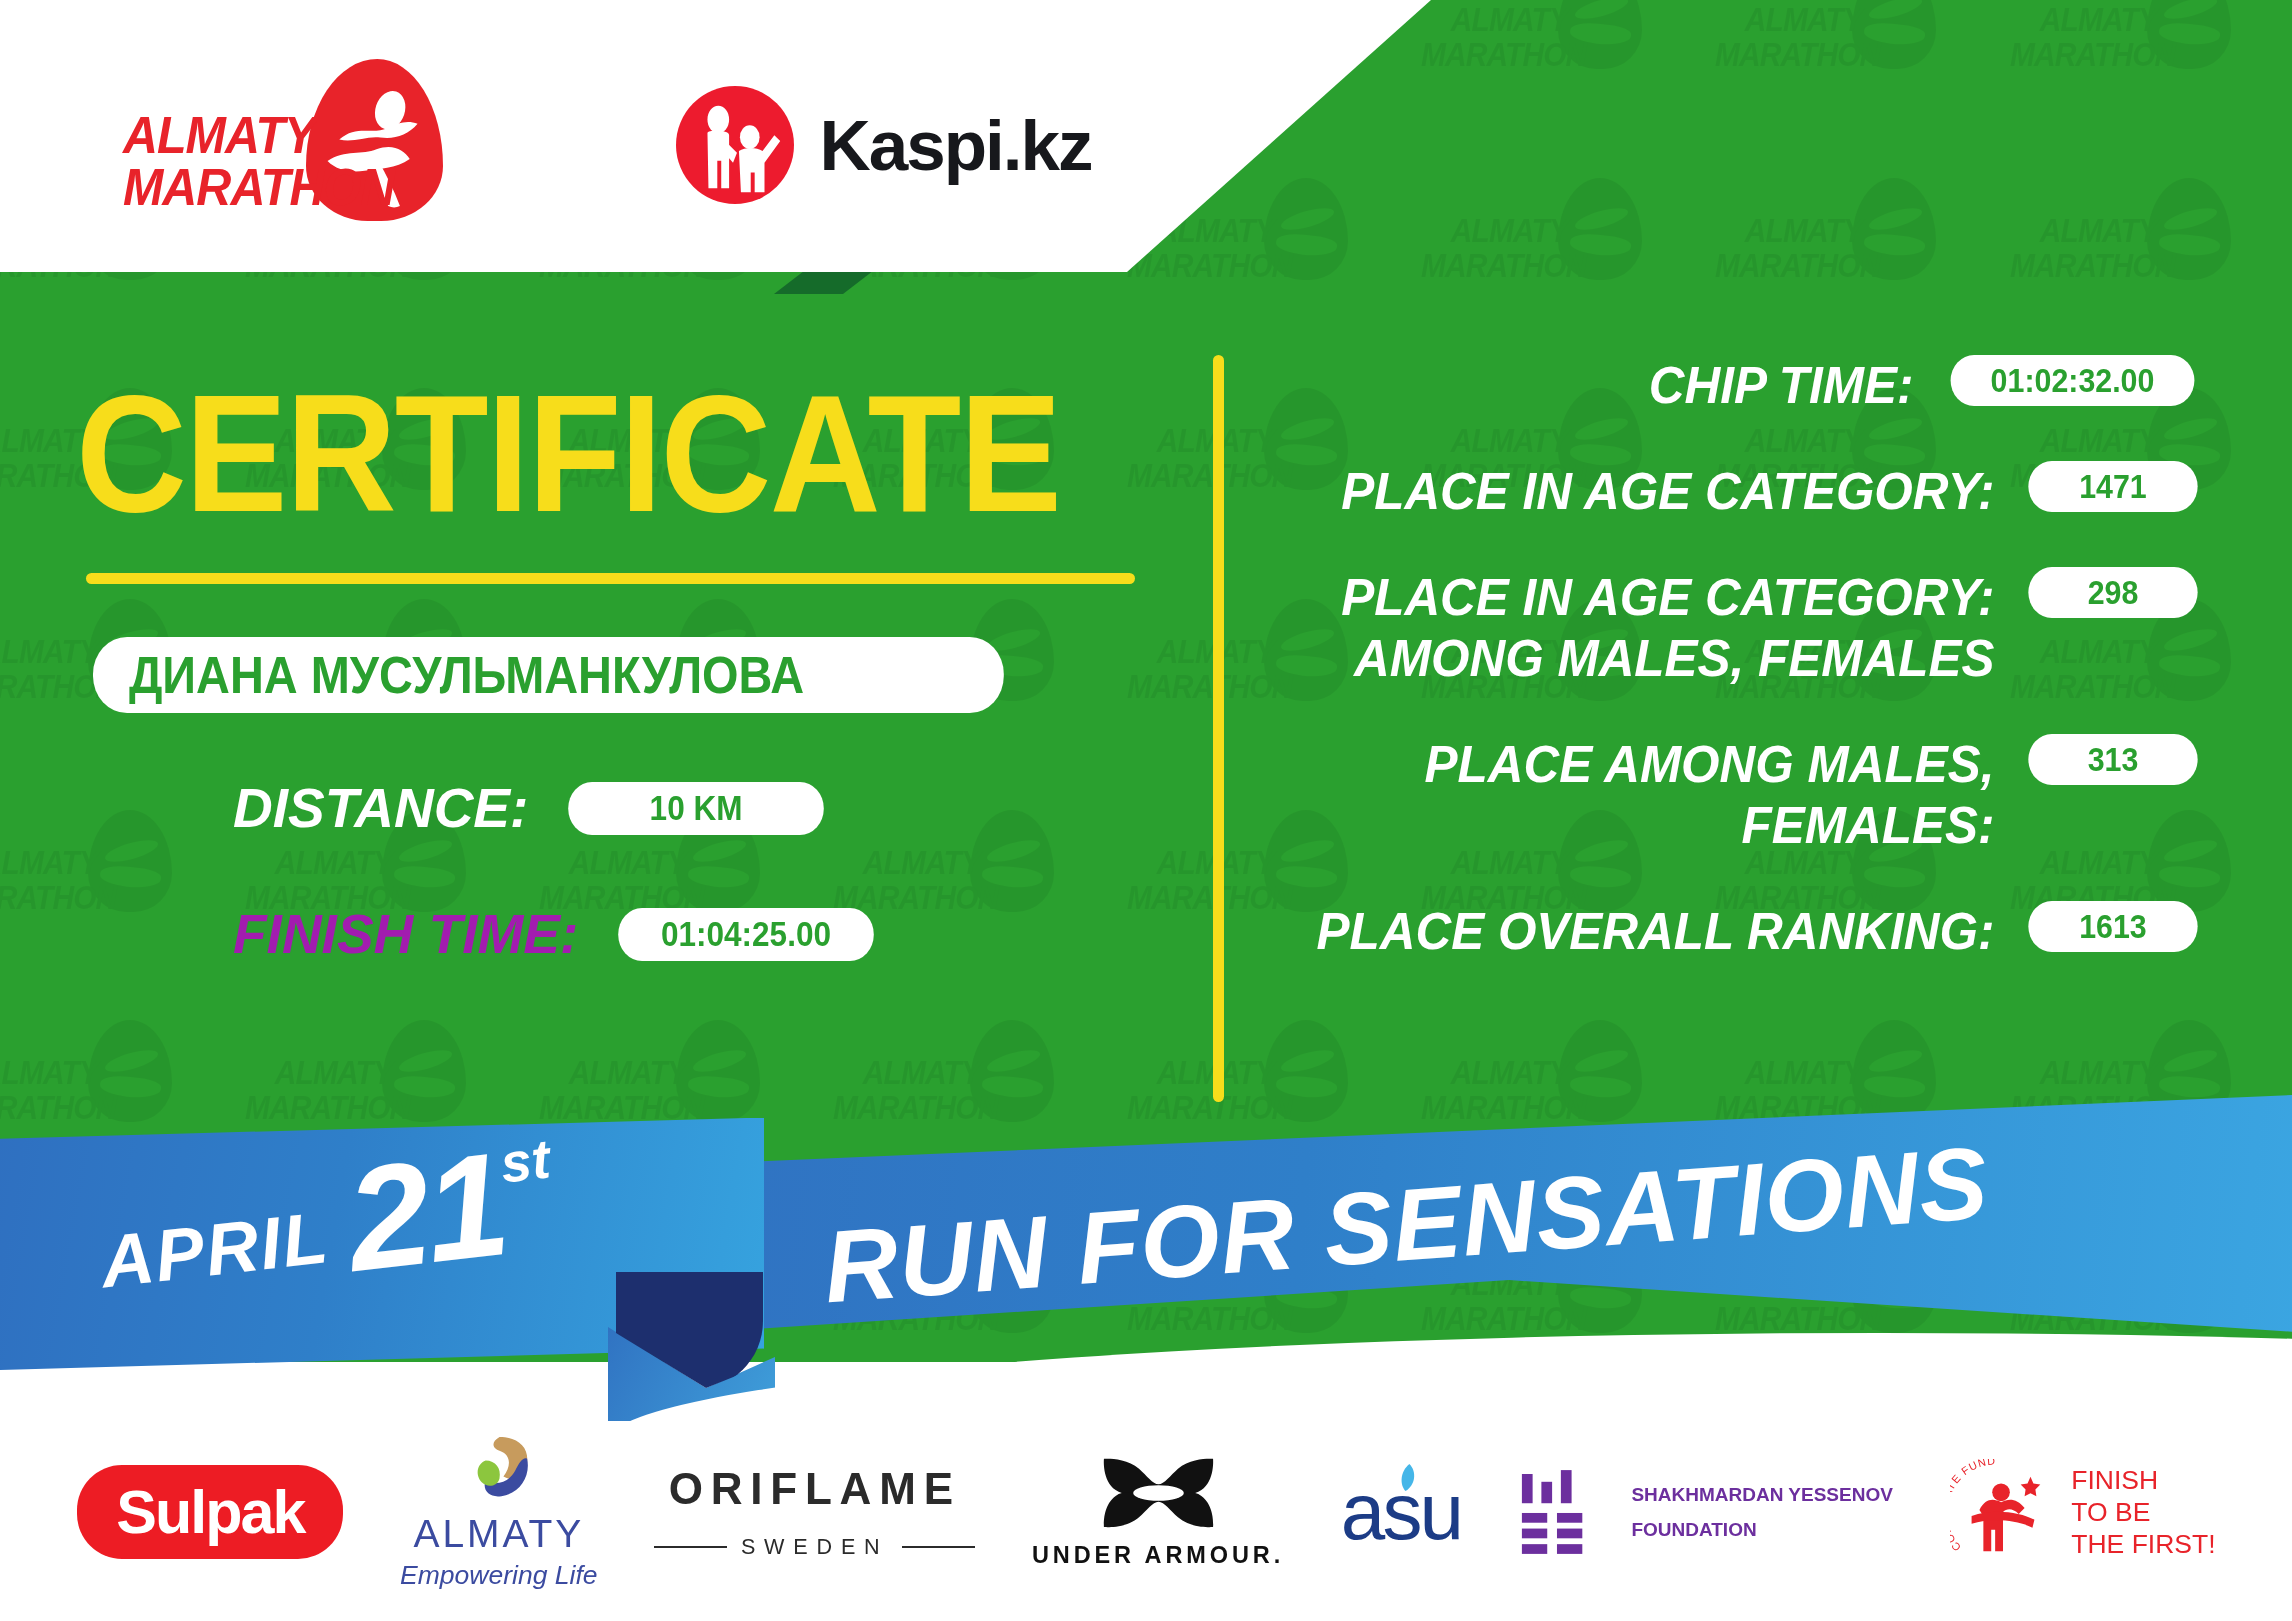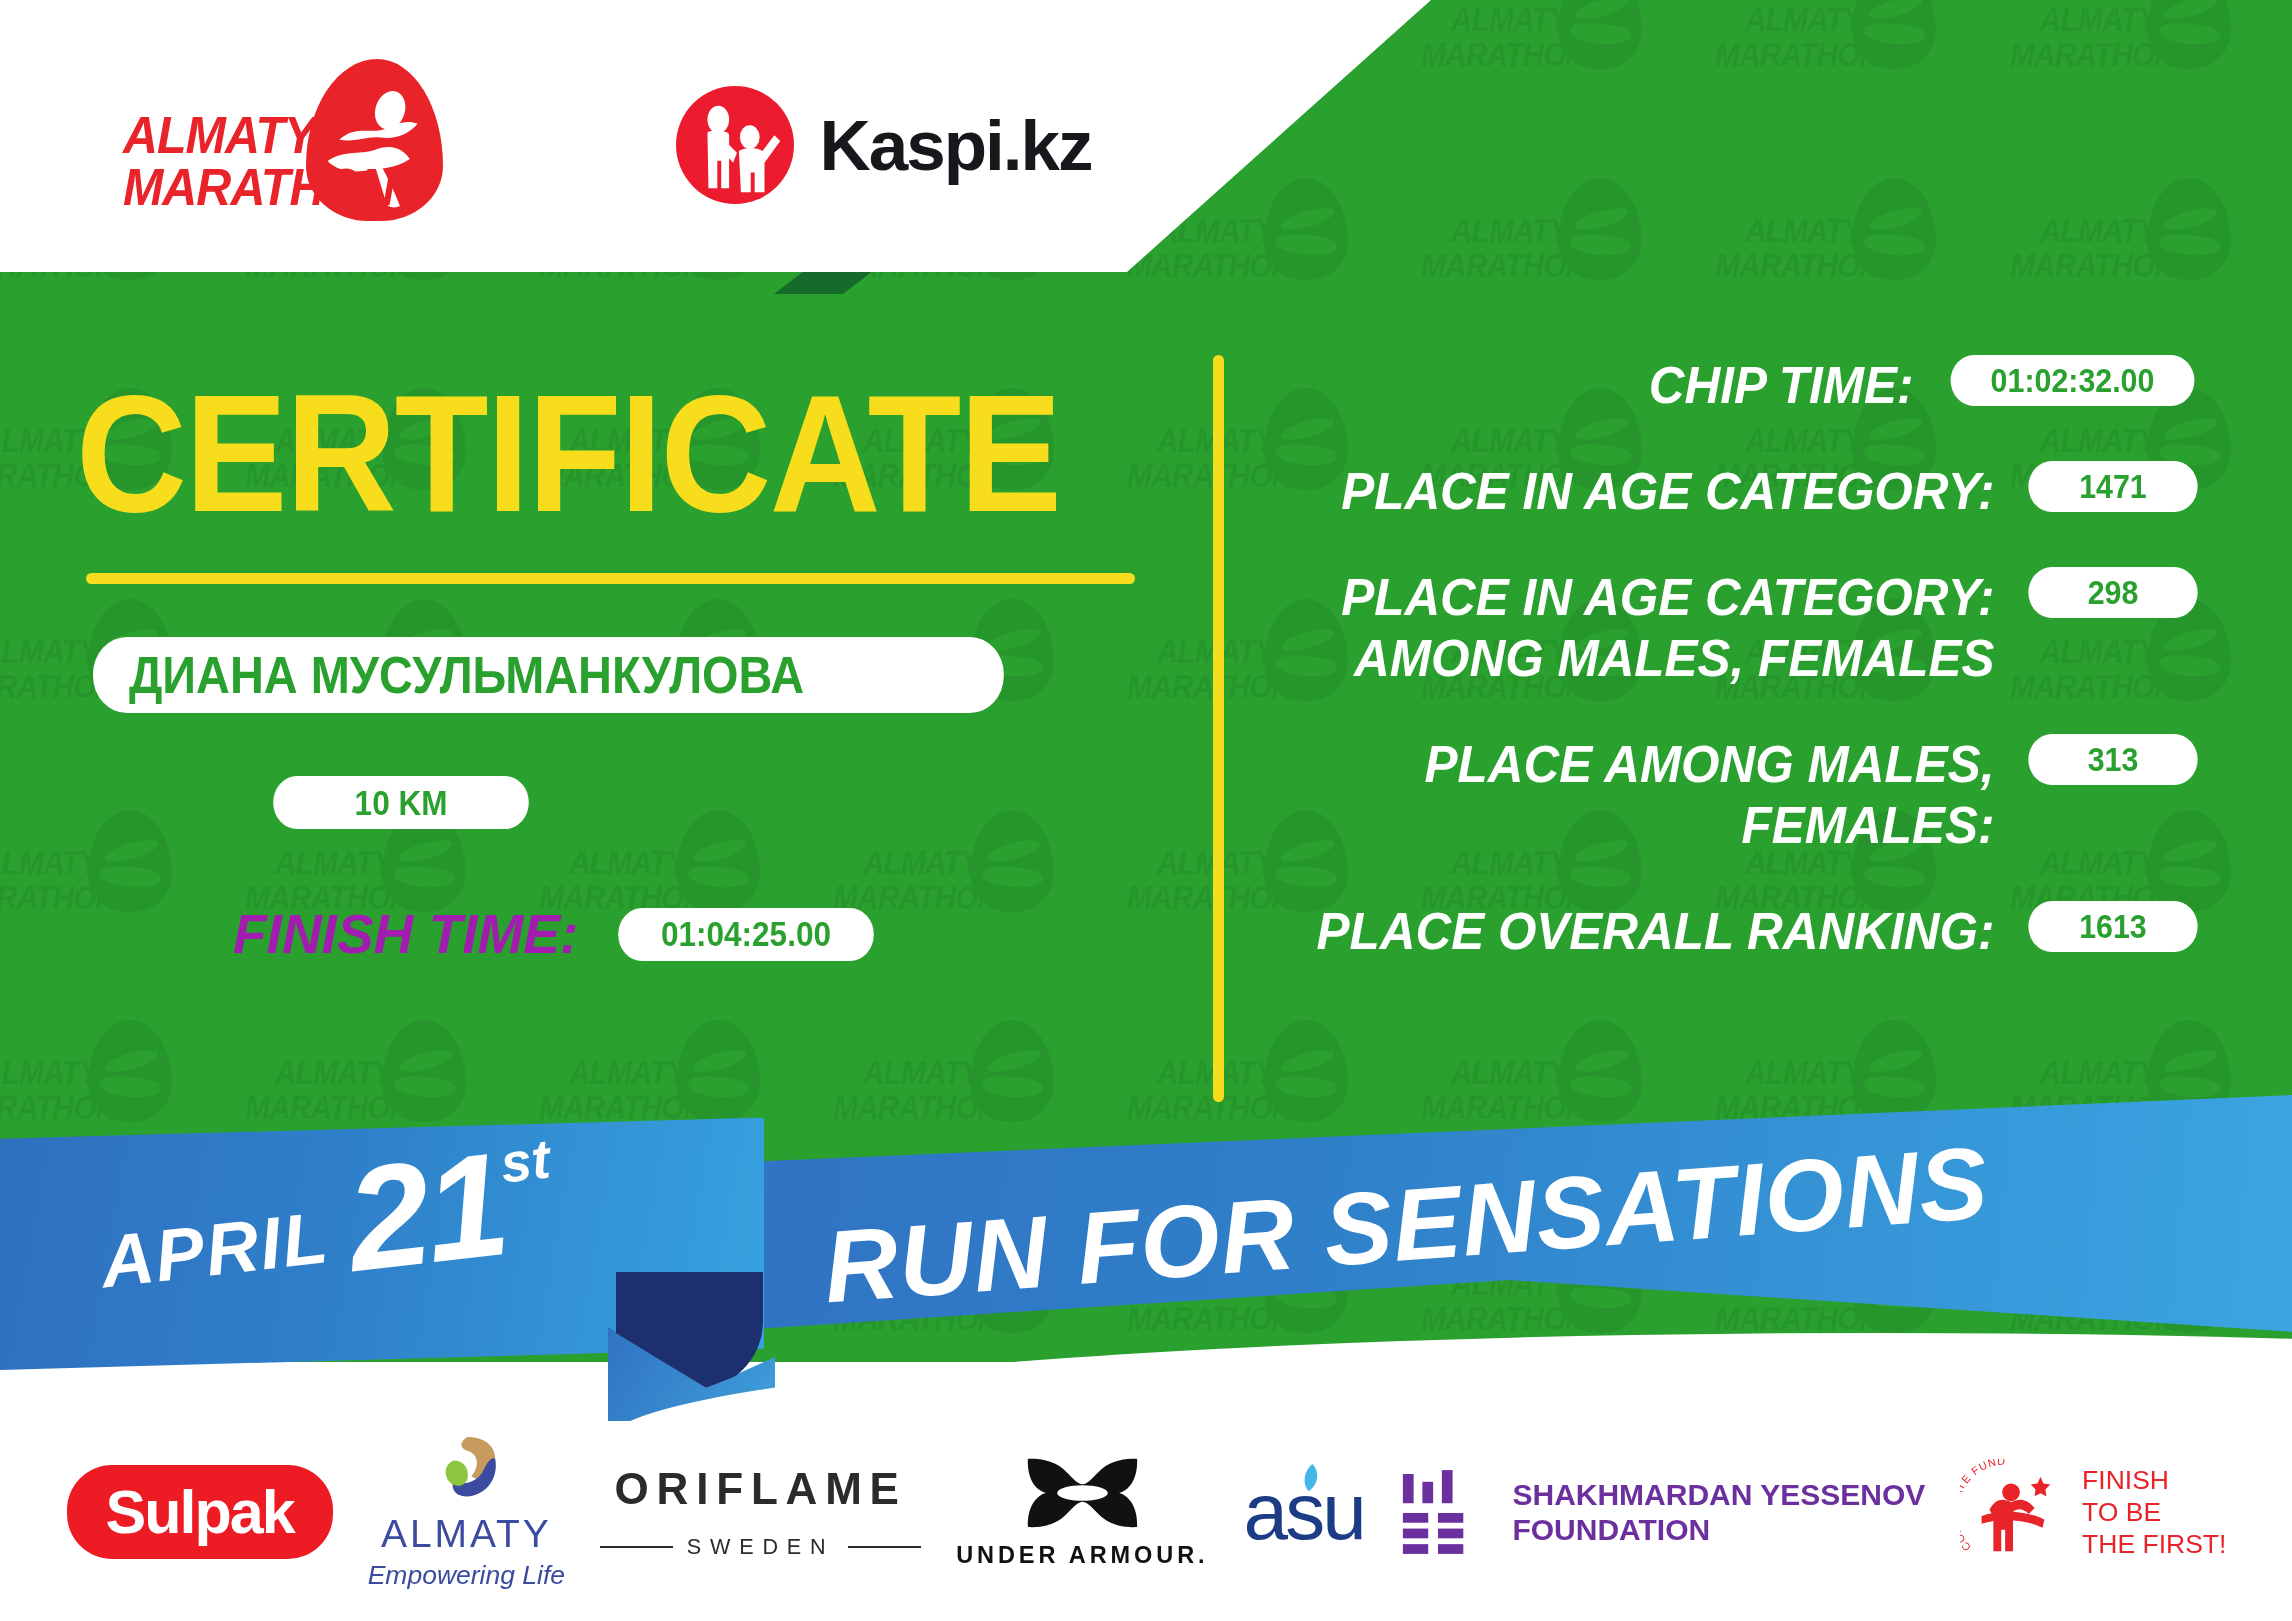--- a/index.html
+++ b/index.html
@@ -231,21 +231,21 @@
   .oriflame{display:flex;flex-direction:column;align-items:center;color:#2b2b2b;}
   .orif-word{font-size:44px;letter-spacing:7.8px;font-weight:bold;}
   .orif-sub{display:flex;align-items:center;gap:13.7px;margin-top:20px;}
   .orif-line{width:73px;height:2px;background:#2b2b2b;}
   .orif-sw{font-size:21.6px;letter-spacing:8.8px;}
   .ua{display:flex;flex-direction:column;color:#111;}
   .ua-word{font-size:23.5px;font-weight:bold;letter-spacing:3.9px;margin-top:7.8px;}
   .asu{color:#1c3c86;font-size:80px;font-weight:normal;letter-spacing:-2.9px;position:relative;}
   .shf{display:flex;align-items:center;gap:25.5px;}
   .shf-mark{width:76px;height:84px;position:relative;}
-  .shf-word{color:#6c2f9e;font-weight:bold;font-size:30px;line-height:35px;letter-spacing:0px;
+  .shf-word{color:#6c2f9e;font-weight:bold;font-size:19px;line-height:35px;letter-spacing:0px;
     font-family:"Liberation Sans Narrow","Liberation Sans",sans-serif;margin-left:12px;}
   .cf{display:flex;align-items:center;gap:15.7px;color:#e8232a;}
   .cf-mark{width:106px;height:106px;position:relative;}
   .cf-word{font-size:26.5px;line-height:32px;letter-spacing:0px;}
   .cf-arc{position:absolute;left:0;top:0;width:106px;height:106px;}
 </style>
 </head>
 <body>
 
 <div class="cert">
@@ -678,20 +678,21 @@
     </div>
     <div class="kaspi-word">Kaspi.kz</div>
   </div>
 
   <div class="title">CERTIFICATE</div>
   <div class="title-rule"></div>
 
   <div class="pill name-pill">ДИАНА МУСУЛЬМАНКУЛОВА</div>
 
   <div class="lrow" style="left:233px;top:776px;">
+    <span class="llabel">DISTANCE:</span>
     <span class="pill lvalue">10 KM</span>
   </div>
 
   <div class="lrow" style="left:233px;top:902px;">
     <span class="llabel yellow">FINISH TIME:</span>
     <span class="pill lvalue">01:04:25.00</span>
   </div>
 
   <div class="divider"></div>
 

